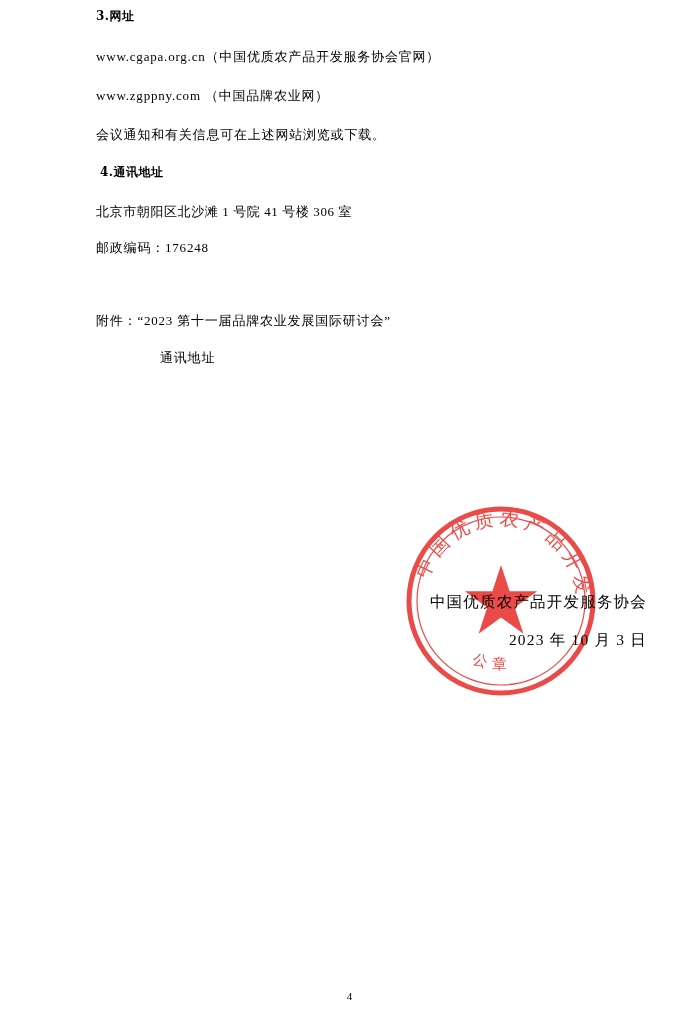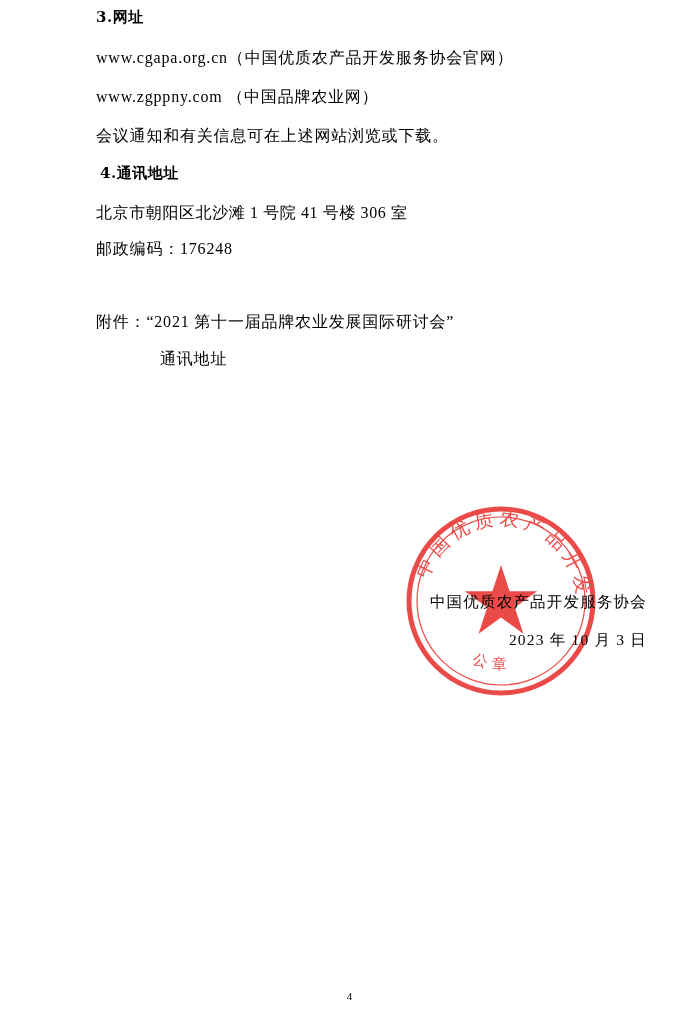--- a/index.html
+++ b/index.html
@@ -18,27 +18,27 @@
   .page {
     position: relative;
     width: 699px;
     height: 1017px;
     box-sizing: border-box;
     padding: 0 66px;
   }
   .section-head {
     font-family: "DejaVu Serif", serif;
     font-weight: bold;
-    font-size: 15px;
+    font-size: 12px;
     letter-spacing: 0.5px;
     margin: 0;
     padding: 0;
   }
   .line {
-    font-size: 16px;
+    font-size: 13px;
     letter-spacing: 0.8px;
     margin: 0;
     padding: 0;
     white-space: nowrap;
   }
   .sp-head-1 { position: absolute; left: 96px; top: 8px; }
   .sp-url-1  { position: absolute; left: 96px; top: 48px; }
   .sp-url-2  { position: absolute; left: 96px; top: 87px; }
   .sp-note   { position: absolute; left: 96px; top: 126px; }
   .sp-head-2 { position: absolute; left: 100px; top: 164px; }
@@ -99,21 +99,21 @@
   <div class="line sp-note">会议通知和有关信息可在上述网站浏览或下载。</div>
   <div class="line sp-url-2">www.zgppny.com （中国品牌农业网）</div>
 
   <div class="section-head sp-head-2">
     <span>4.</span><span>通讯地址</span>
   </div>
 
   <div class="line sp-addr addr-spaced">北京市朝阳区北沙滩 1 号院 41 号楼 306 室</div>
   <div class="line sp-zip">邮政编码：176248</div>
 
-  <div class="line sp-att-1">附件：“2021 第十一届品牌农业发展国际研讨会”</div>
+  <div class="line sp-att-1">附件：“2023 第十一届品牌农业发展国际研讨会”</div>
   <div class="line sp-att-2">通讯地址</div>
 
   <div class="sign-block">
     <div class="sign-line">中国优质农产品开发服务协会</div>
     <div class="sign-line">2023 年 10 月 3 日</div>
   </div>
 
   <div class="stamp">
     <svg width="196" height="196" viewBox="0 0 196 196" xmlns="http://www.w3.org/2000/svg">
       <defs>

